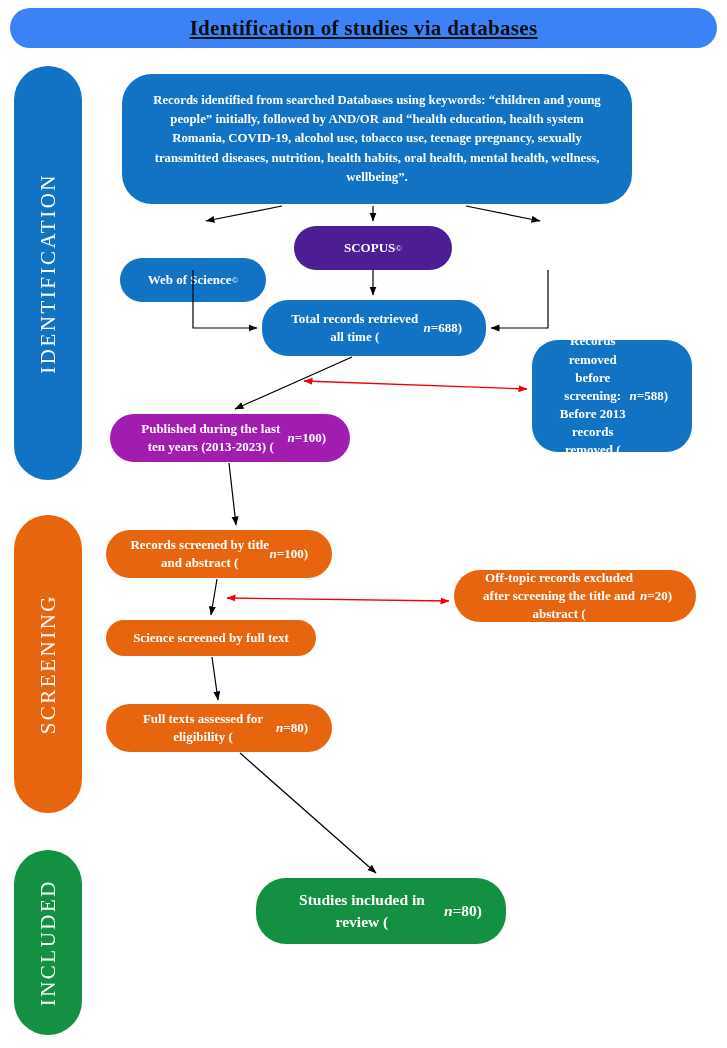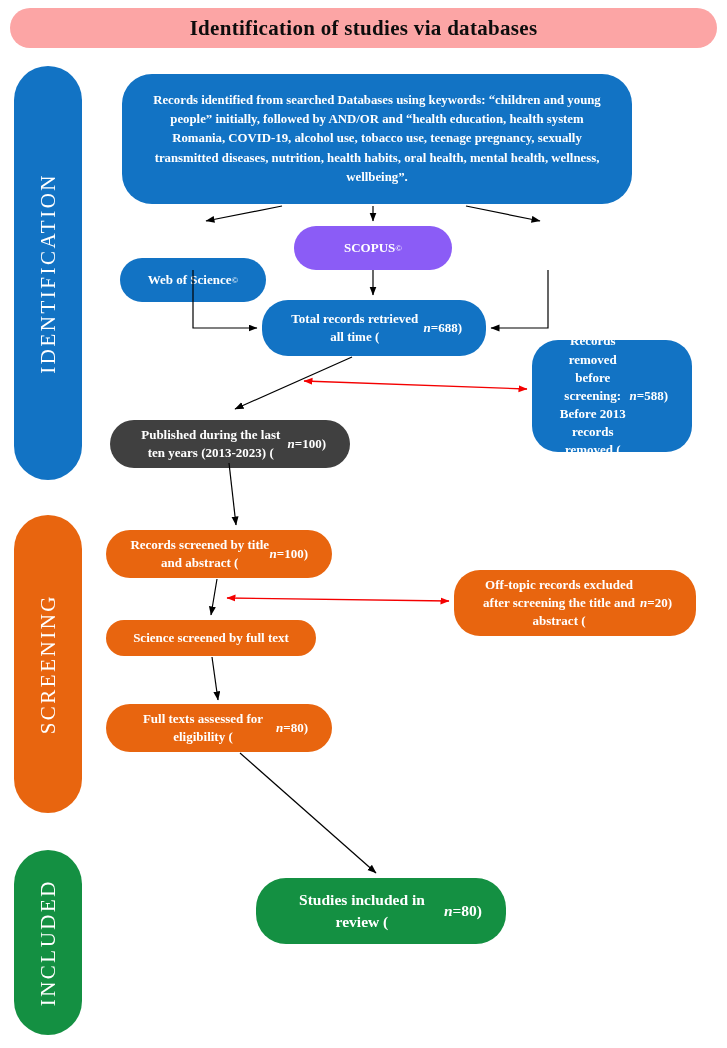--- a/index.html
+++ b/index.html
@@ -31,58 +31,58 @@
   .box i { font-style:italic; }
 
   .box-keywords   { left:122px; top:74px;  width:510px; height:130px; border-radius:30px; font-size:12.8px; line-height:1.5; }
   .box-wos        { left:120px; top:226px; width:146px; height:44px;  border-radius:22px;margin-top:32px; }
   .box-scopus     { left:294px; top:226px; width:158px; height:44px;  border-radius:22px; }
   .box-pubmed     { left:470px; top:226px; width:156px; height:44px;  border-radius:22px; }
   .box-total      { left:262px; top:300px; width:224px; height:56px;  border-radius:26px; }
   .box-removed    { left:532px; top:340px; width:160px; height:112px; border-radius:26px; }
   .box-published  { left:110px; top:414px; width:240px; height:48px;  border-radius:24px; }
   .box-scr-title  { left:106px; top:530px; width:226px; height:48px;  border-radius:24px; }
-  .box-offtopic   { left:454px; top:570px; width:242px; height:66px;  border-radius:26px;justify-content:center; }
+  .box-offtopic   { left:454px; top:570px; width:242px; height:52px;  border-radius:26px;justify-content:center; }
   .box-scr-full   { left:106px; top:620px; width:210px; height:36px;  border-radius:18px; }
   .box-assessed   { left:106px; top:704px; width:226px; height:48px;  border-radius:24px; }
   .box-included   { left:256px; top:878px; width:250px; height:66px;  border-radius:30px; font-size:15.5px; }
 
   .arrows { position:absolute; left:0; top:0; width:727px; height:1048px; pointer-events:none; }
 </style>
 </head>
 <body>
 
 <div class="canvas">
 
-  <div class="banner" style="background: #fca5a5;">
+  <div class="banner" style="background: #3b82f6; text-decoration: underline;">
     <span>Identification of studies via databases</span>
   </div>
 
   <div class="stage" style="left: 14px; top: 66px; width: 68px; height: 414px; background: rgb(18, 115, 196);">
     <span>IDENTIFICATION</span>
   </div>
   <div class="stage" style="left: 14px; top: 515px; width: 68px; height: 298px; background: rgb(232, 101, 15);">
     <span>SCREENING</span>
   </div>
   <div class="stage" style="left: 14px; top: 850px; width: 68px; height: 185px; background: rgb(20, 144, 66);">
     <span>INCLUDED</span>
   </div>
 
   <div class="box box-keywords" style="background: rgb(18, 115, 196);">Records identified from searched Databases using keywords: “children and young people” initially, followed by AND/OR and “health education, health system Romania, COVID-19, alcohol use, tobacco use, teenage pregnancy, sexually transmitted diseases, nutrition, health habits, oral health, mental health, wellness, wellbeing”.</div>
 
   <div class="box box-wos" style="background: rgb(18, 115, 196);">Web of Science<sup>©</sup></div>
 
-  <div class="box box-scopus" style="background: #8b5cf6;">SCOPUS<sup>©</sup></div>
+  <div class="box box-scopus" style="background: #4c1d95;">SCOPUS<sup>©</sup></div>
 
 
   <div class="box box-total" style="background: rgb(18, 115, 196);">Total records retrieved all time (<i>n</i>=688)</div>
 
   <div class="box box-removed" style="background: rgb(18, 115, 196);">Records removed before screening: Before 2013 records removed (<i>n</i>=588)</div>
 
-  <div class="box box-published" style="background: #404040; margin-top: 6px;">Published during the last ten years (2013-2023) (<i>n</i>=100)</div>
+  <div class="box box-published" style="background: #a21caf;">Published during the last ten years (2013-2023) (<i>n</i>=100)</div>
 
   <div class="box box-scr-title" style="background: rgb(232, 101, 15); justify-content: flex-end;">Records screened by title and abstract (<i>n</i>=100)</div>
 
   <div class="box box-offtopic" style="background: rgb(232, 101, 15);">Off-topic records excluded after screening the title and abstract (<i>n</i>=20)</div>
 
   <div class="box box-scr-full" style="background: rgb(232, 101, 15);">Science screened by full text</div>
 
   <div class="box box-assessed" style="background: rgb(232, 101, 15);">Full texts assessed for eligibility (<i>n</i>=80)</div>
 
   <div class="box box-included" style="background: rgb(20, 144, 66);">Studies included in review (<i>n</i>=80)</div>

